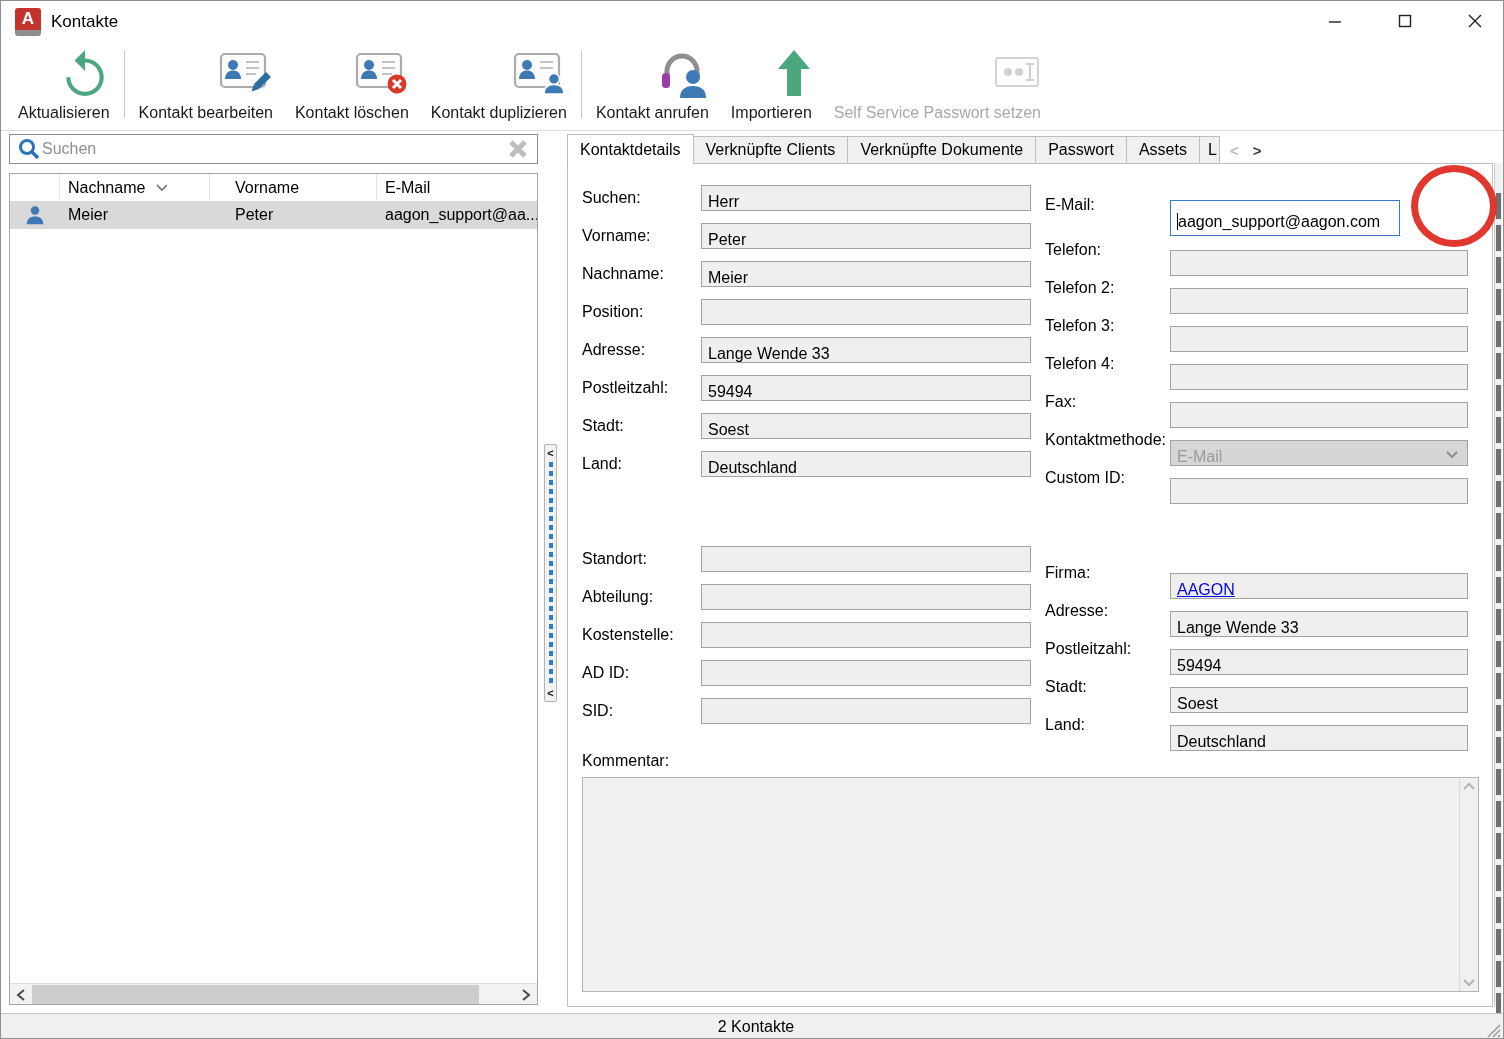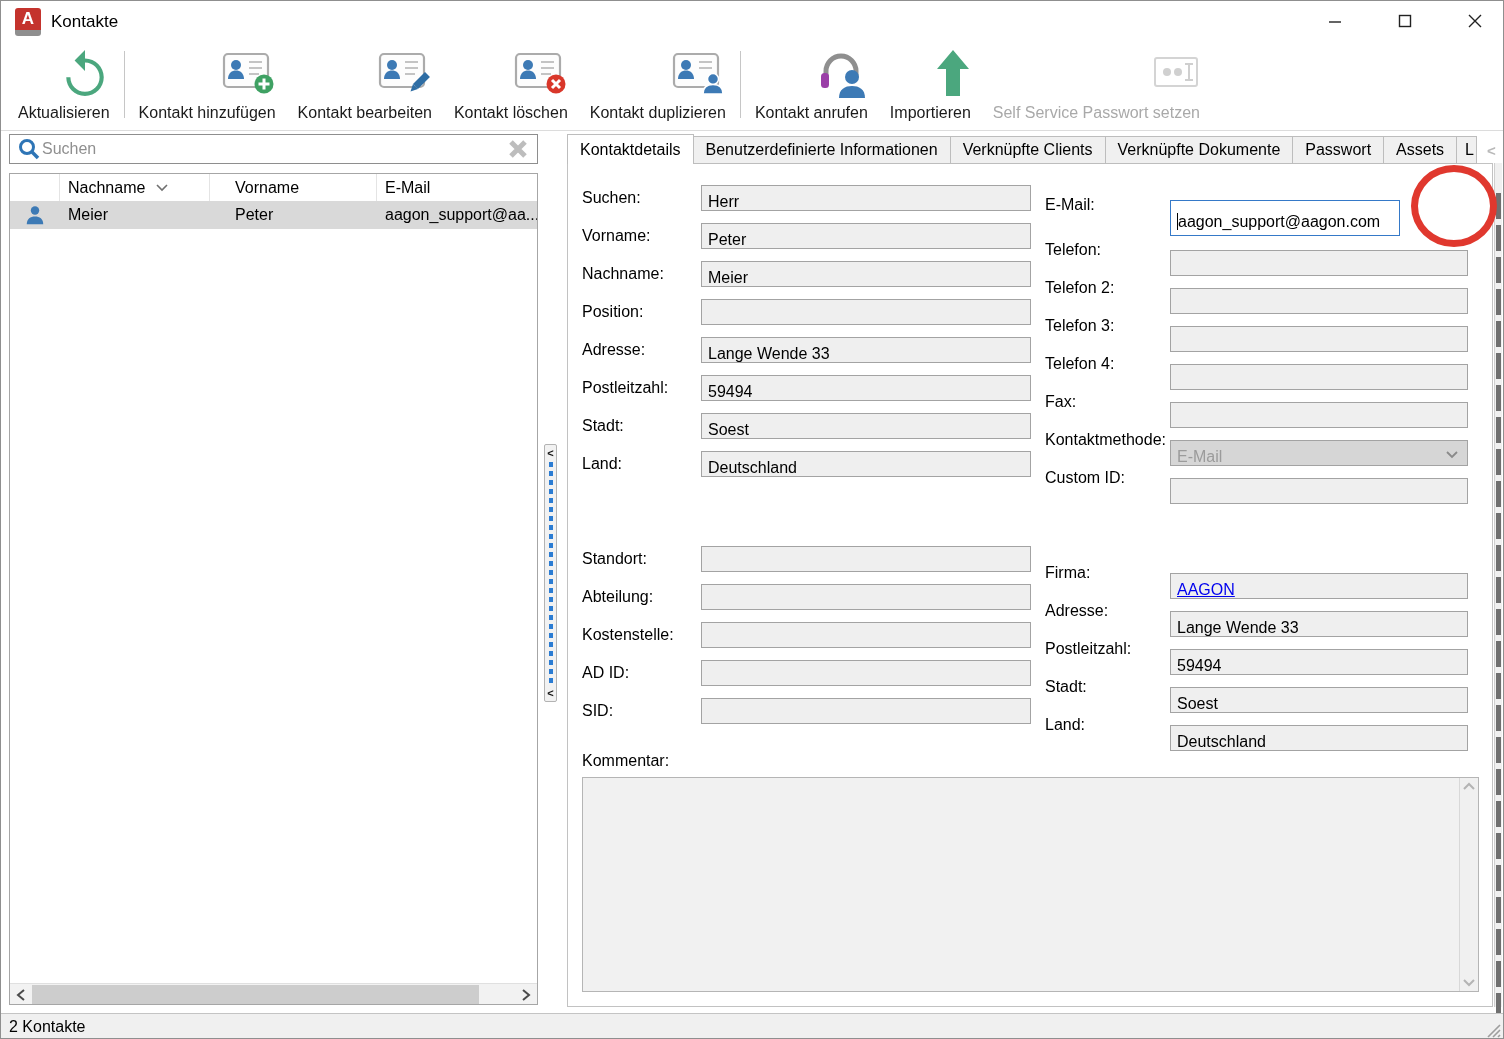--- a/index.html
+++ b/index.html
@@ -85,21 +85,21 @@
   .sel-chevron { position:absolute; right:8px; top:9px; }
   .field a { color:#0000EE; text-decoration:underline; }
   .comment-label { position:absolute; left:14px; top:588px; font-size:16px; }
   .comment-area { position:absolute; left:14px; top:613px; width:897px; height:215px;
                   background:#f1f1f1; border:1px solid #b5b5b5; }
   .vscroll { position:absolute; right:0; top:0; width:19px; height:100%; background:#f0f0f0;
              border-left:1px solid #d8d8d8; }
   .vs-up { position:absolute; top:4px; left:2px; } .vs-down { position:absolute; bottom:4px; left:2px; }
   
   .statusbar { position:absolute; left:0; top:1012px; width:100%; height:27px; background:#f0f0f0;
-               border-top:1px solid #c4c4c4; font-size:16px; line-height:25px; padding-left:8px; }
+               border-top:1px solid #c4c4c4; font-size:16px; line-height:25px; padding-left:8px;text-align:center; }
   .grip { position:absolute; right:2px; bottom:2px; }
   
   .red-circle { position:absolute; left:1410px; top:164px; width:86px; height:82px;
                 border:7px solid #E0382E; border-radius:50%; z-index:50; }
 </style>
 </head>
 <body>
 
 <div class="window">
 
@@ -131,33 +131,20 @@
   <div class="toolbar">
     <div class="tbtn">
       <span class="ticon">
         <svg width="50" height="50" viewBox="0 0 24 24">
             <path fill="#4BA77E" d="M12 4V1L7 6l5 5V7c3.9 0 7 3.1 7 7s-3.1 7-7 7-7-3.1-7-7H3c0 5 4 9 9 9s9-4 9-9-4-9-9-9z"></path>
           </svg>
       </span>
       <span class="tlabel">Aktualisieren</span>
     </div>
     <div class="tsep"></div>
-    <div class="tbtn">
-      <span class="ticon">
-        <svg width="54" height="46" viewBox="0 0 54 46">
-          <rect x="2" y="4" width="44" height="33" rx="4" fill="#fdfdfd" stroke="#ababab" stroke-width="2.2"></rect>
-          <circle cx="14" cy="15" r="5" fill="#3D7AB5"></circle>
-            <path d="M6 29c0-6 4-8.5 8-8.5s8 2.5 8 8.5z" fill="#3D7AB5"></path>
-          <path d="M27 12h13M27 18h13M27 24h10" stroke="#c4c4c4" stroke-width="2"></path>
-          <circle cx="42" cy="34" r="9.5" fill="#3FA163"></circle>
-            <path d="M42 28.5v11M36.5 34h11" stroke="#fff" stroke-width="3"></path>
-        </svg>
-      </span>
-      <span class="tlabel">Kontakt hinzufügen</span>
-    </div>
     <div class="tbtn">
       <span class="ticon">
         <svg width="54" height="46" viewBox="0 0 54 46">
           <rect x="2" y="4" width="44" height="33" rx="4" fill="#fdfdfd" stroke="#ababab" stroke-width="2.2"></rect>
           <circle cx="14" cy="15" r="5" fill="#3D7AB5"></circle>
             <path d="M6 29c0-6 4-8.5 8-8.5s8 2.5 8 8.5z" fill="#3D7AB5"></path>
           <path d="M27 12h13M27 18h13M27 24h10" stroke="#c4c4c4" stroke-width="2"></path>
           <g transform="rotate(45 41 33)">
               <rect x="37.5" y="21" width="7" height="17" fill="#2E6DA4"></rect>
               <polygon points="37.5,38 44.5,38 41,45" fill="#2E6DA4"></polygon>
@@ -279,21 +266,20 @@
   </div>
 
   <div class="splitter">
     <span class="split-arrow">&lt;</span>
     <div class="split-dots"></div>
     <span class="split-arrow">&lt;</span>
   </div>
 
   <div class="tabbar">
     <div class="tab active">Kontaktdetails</div>
-    <div class="tab">Benutzerdefinierte Informationen</div>
     <div class="tab">Verknüpfte Clients</div>
     <div class="tab">Verknüpfte Dokumente</div>
     <div class="tab">Passwort</div>
     <div class="tab">Assets</div>
     <div class="tab trunc">L</div>
     <div class="tab-scroll">
       <span class="ts-dis">&lt;</span>
       <span class="ts-en">&gt;</span>
     </div>
   </div>

